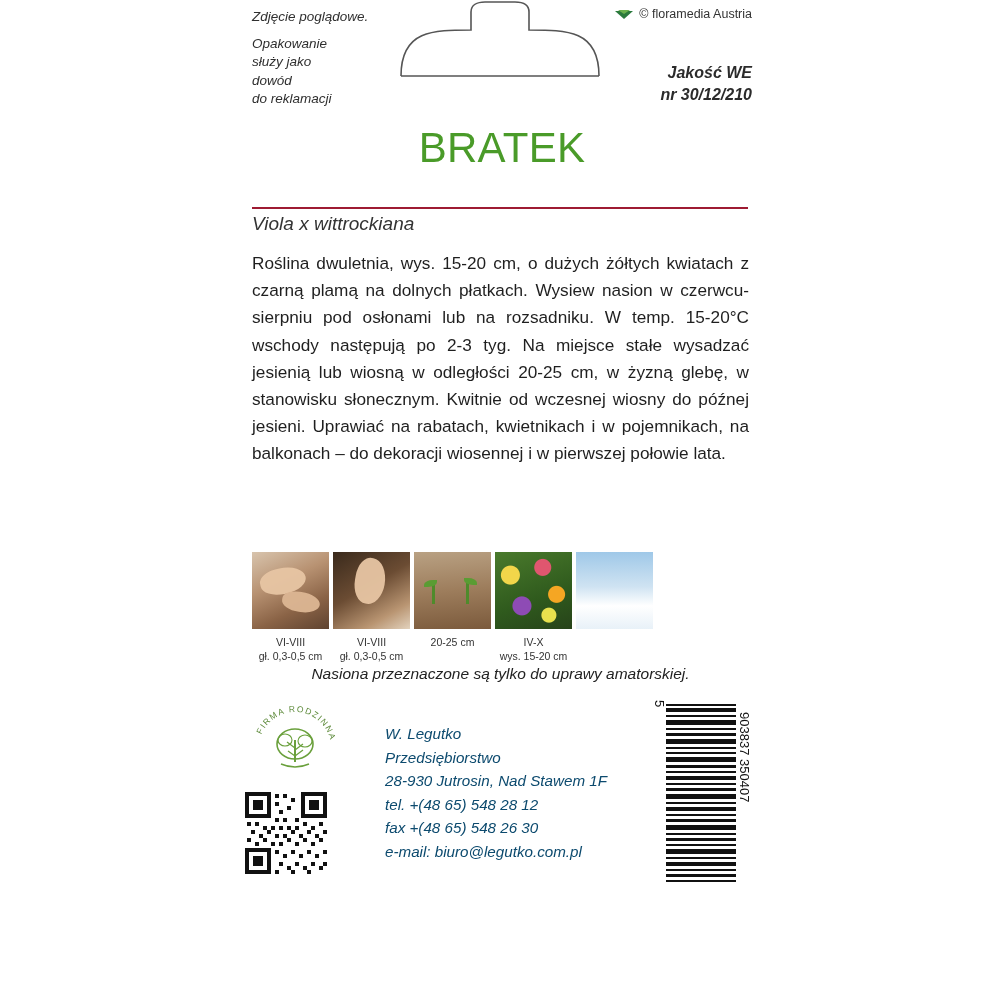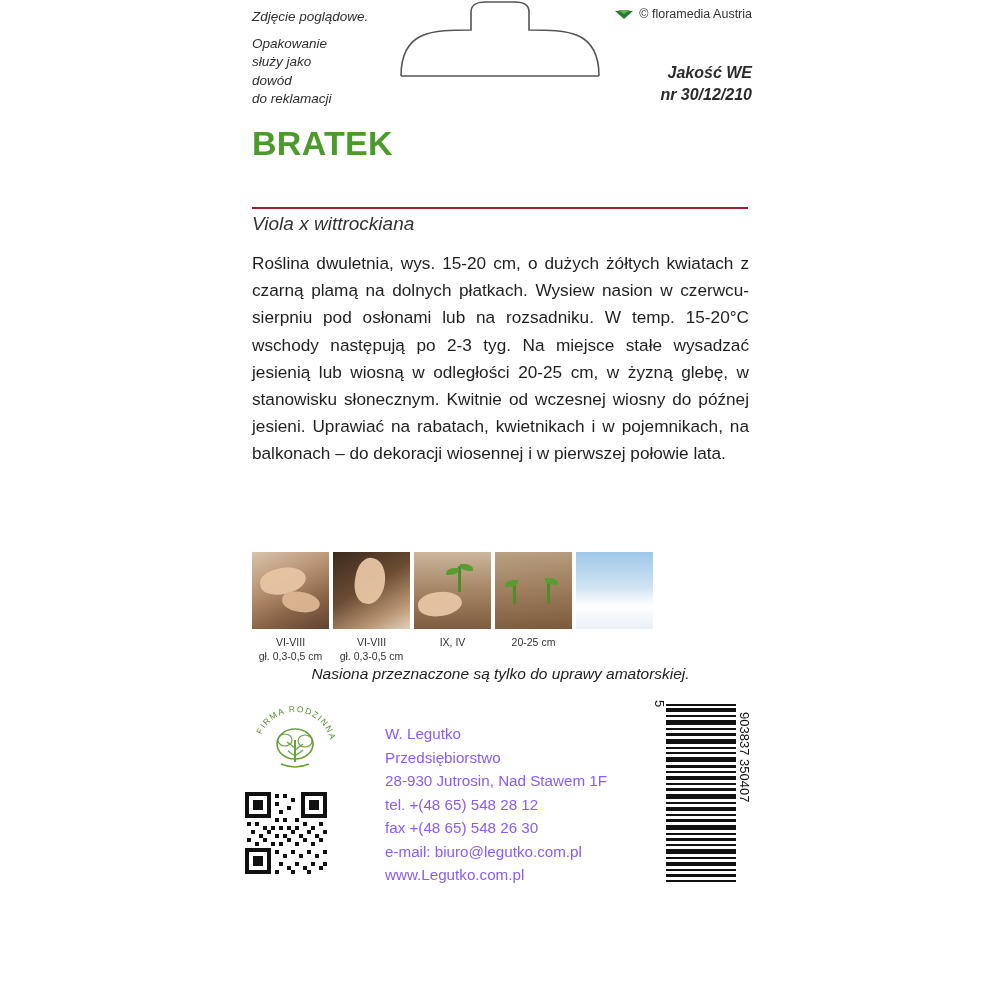--- a/index.html
+++ b/index.html
@@ -75,24 +75,25 @@
 
   
   .title-block {
     position: absolute;
     left: 252px;
     top: 122px;
     width: 500px;
   }
   .title-line {
     color: #4a9b29;
-    font-weight: bold;
-    font-size: 34px;
+    font-weight: normal;
+    font-size: 42px;
     letter-spacing: 0.3px;
     line-height: 1.25;
+    text-align: center;
   }
   .rule {
     position: absolute;
     left: 252px;
     top: 207px;
     width: 496px;
     height: 2px;
     background: #9e1b32;
   }
   .latin {
@@ -212,23 +213,24 @@
     left: 243px;
     top: 790px;
     width: 86px;
     height: 86px;
   }
   .address {
     position: absolute;
     left: 385px;
     top: 722px;
     width: 260px;
+    font-style: italic;
     font-size: 15.2px;
     line-height: 1.55;
-    color: #8b5cf6;
+    color: #0c4a6e;
   }
   .barcode {
     position: absolute;
     left: 650px;
     top: 700px;
     width: 100px;
     height: 185px;
   }
   .barcode .digits {
     position: absolute;
@@ -318,46 +320,41 @@
     <div class="picto">
       <div class="thumb t2">
         <div class="hand" style="width:30px;height:46px;left:22px;top:6px;transform:rotate(10deg);"></div>
       </div>
       <div class="cap">
         <div>VI-VIII</div>
         <div>gł. 0,3-0,5 cm</div>
       </div>
     </div>
 
-    <div class="picto">
-      <div class="thumb t3">
-        <div class="hand" style="width:44px;height:24px;left:4px;top:40px;transform:rotate(-8deg);"></div>
-        <div class="sprout" style="height:26px;left:44px;top:14px;"></div>
-        <div class="leafy" style="left:32px;top:16px;"></div>
-        <div class="leafy" style="left:46px;top:12px;transform:scaleX(-1);"></div>
-      </div>
-      <div class="cap">
-        <div>IX, IV</div>
-        <div></div>
-      </div>
-    </div>
 
     <div class="picto">
       <div class="thumb t4">
         <div class="sprout" style="height:22px;left:18px;top:30px;"></div>
         <div class="leafy" style="left:10px;top:28px;"></div>
         <div class="sprout" style="height:22px;left:52px;top:30px;"></div>
         <div class="leafy" style="left:50px;top:26px;transform:scaleX(-1);"></div>
       </div>
       <div class="cap">
         <div>20-25 cm</div>
         <div></div>
       </div>
     </div>
 
+    <div class="picto">
+      <div class="thumb t5"></div>
+      <div class="cap">
+        <div>IV-X</div>
+        <div>wys. 15-20 cm</div>
+      </div>
+    </div>
 
     <div class="picto">
       <div class="thumb t6"></div>
       <div class="cap">
         <div></div>
         <div></div>
       </div>
     </div>
 
   </div>
@@ -453,21 +450,20 @@
     </g>
   </svg>
 
   <div class="address">
     <div>W. Legutko</div>
     <div>Przedsiębiorstwo</div>
     <div>28-930 Jutrosin, Nad Stawem 1F</div>
     <div>tel. +(48 65) 548 28 12</div>
     <div>fax +(48 65) 548 26 30</div>
     <div>e-mail: biuro@legutko.com.pl</div>
-    <div>www.Legutko.com.pl</div>
   </div>
 
   <div class="barcode">
     <span class="digits bc-left">5</span>
     <span class="digits bc-right">903837 350407</span>
     <div class="bars">
       <i style="top:0px;height:2px"></i>
       <i style="top:4px;height:4px"></i>
       <i style="top:11px;height:2px"></i>
       <i style="top:16px;height:5px"></i>

